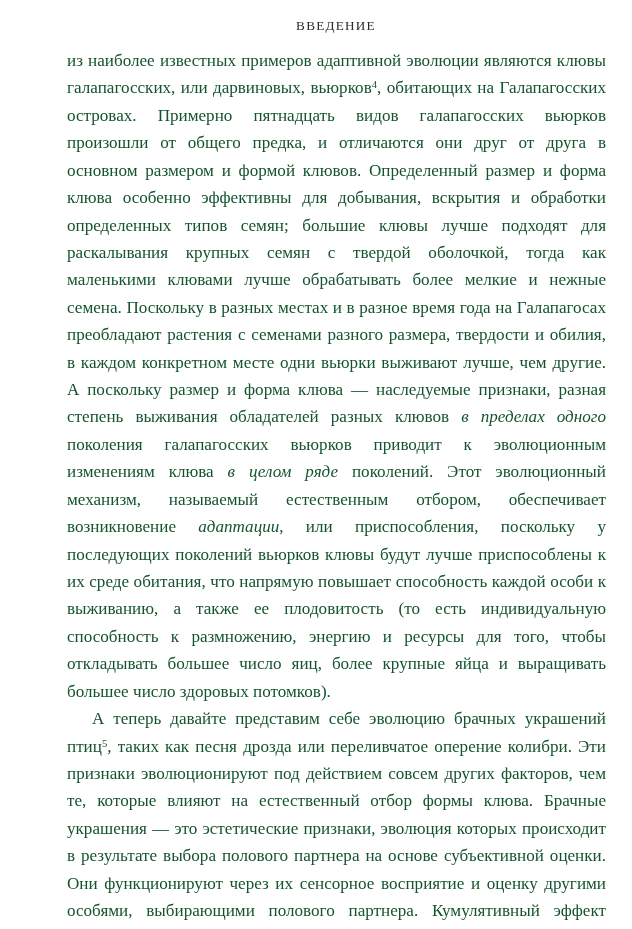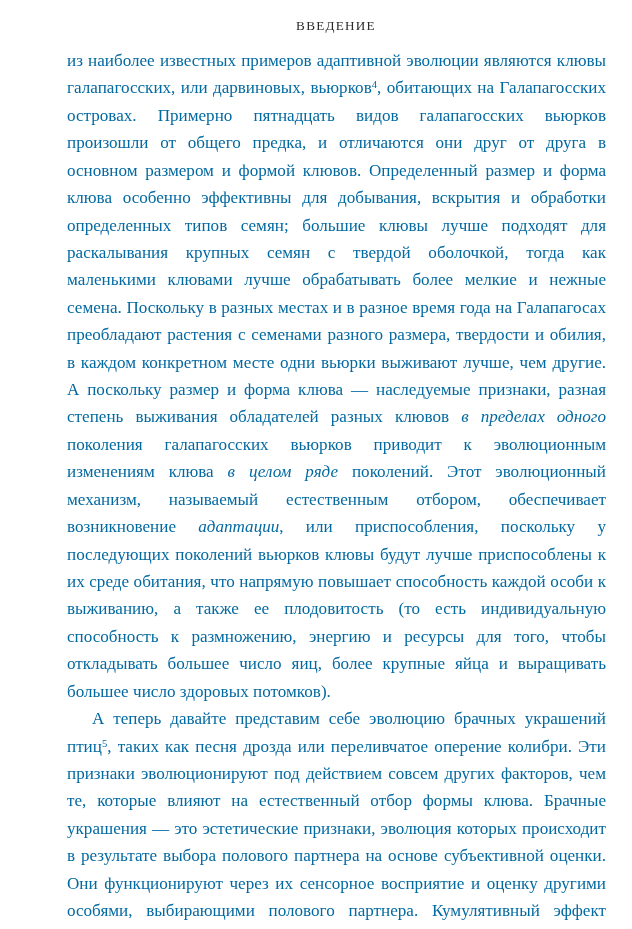--- a/index.html
+++ b/index.html
@@ -47,21 +47,21 @@
     width: 539px;
   }
 
   .para {
     margin: 0;
     font-size: 17.1px;
     line-height: 27.42px;
     text-align: justify;
     text-justify: inter-word;
     text-indent: 0;
-    color: #0369a1;
+    color: #14532d;
     hyphens: manual;
     word-spacing: 0.1px;
   }
   .para.indent {
     text-indent: 25px;
   }
 
   .para em,
   .para i {
     font-style: italic;

